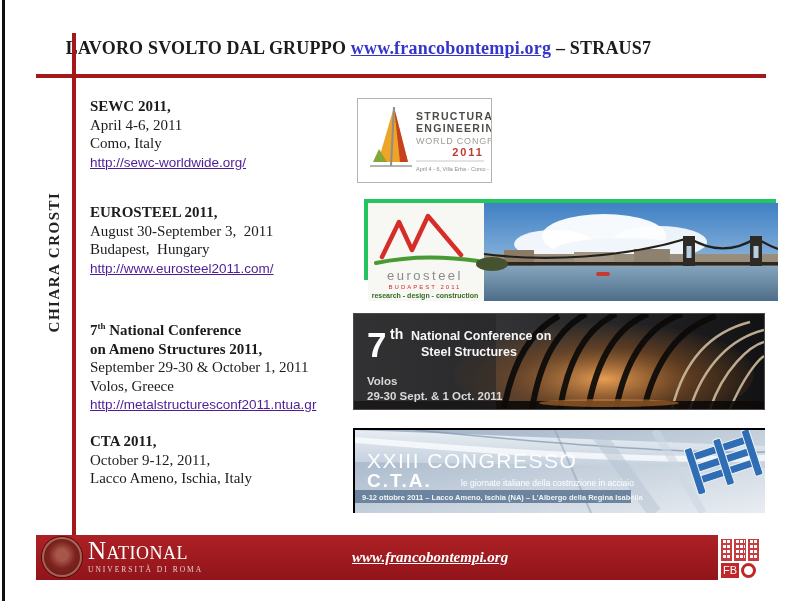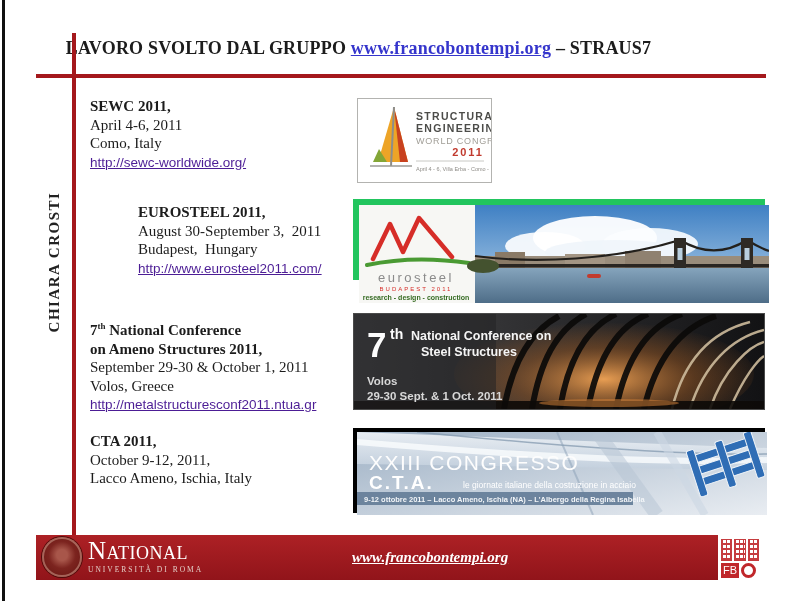--- a/index.html
+++ b/index.html
@@ -19,29 +19,29 @@
   .author{position:absolute;left:54px;top:262px;transform:translate(-50%,-50%) rotate(-90deg);
           white-space:nowrap;font-weight:bold;font-size:15px;letter-spacing:1.5px;color:#222;}
 
   
   .conf{position:absolute;left:90px;width:270px;}
   .conf p{margin:0;font-size:15px;line-height:18.5px;white-space:pre;}
   .conf p.bold{font-weight:bold;}
   .conf sup{font-size:9px;font-weight:bold;vertical-align:super;}
   .conf a{font-family:"Liberation Sans",sans-serif;font-size:13.5px;color:#4c1d95;
           text-decoration:underline;cursor:pointer;}
-  .c1{top:97px;} .c2{top:203px;margin-left:48px;} .c3{top:317px;} .c4{top:432px;}
+  .c1{top:97px;} .c2{top:203px;} .c3{top:317px;} .c4{top:432px;}
 
   
   .banner{position:absolute;box-sizing:border-box;}
   .banner svg{display:block;}
   .b-sewc{left:357px;top:98px;width:135px;height:85px;border:1px solid #b3b3b0;background:#fff;}
-  .b-euro{left:353px;top:199px;width:412px;height:81px;border:6px solid #22c55e;}
+  .b-euro{left:364px;top:199px;width:412px;height:81px;border:4px solid #22c55e;}
   .b-steel{left:353px;top:313px;width:412px;height:97px;border:1px solid #4a4a4a;}
-  .b-cta{left:353px;top:428px;width:412px;height:85px;border:4px solid #000000;}
+  .b-cta{left:353px;top:428px;width:412px;height:85px;border:2px solid #000000;}
 
   
   .footer-band{position:absolute;left:36px;top:535px;width:682px;height:45px;
                background:linear-gradient(180deg,#ad2125,#91141a);}
   .seal{position:absolute;left:42px;top:537px;width:40px;height:40px;border-radius:50%;
         background:radial-gradient(circle at 50% 45%, #a8564a 0 18%, #7c241f 45%, #63120f 100%);
         box-shadow:inset 0 0 0 2px rgba(226,186,166,.45), 0 0 0 1px #4d0c0a;}
   .brand{position:absolute;left:88px;top:538px;color:#fff;line-height:1;}
   .brand .name{font-variant:small-caps;font-size:25px;letter-spacing:0.5px;}
   .brand .sub{font-size:7.5px;letter-spacing:2px;text-transform:uppercase;color:#e3cdc6;margin-top:3px;text-align:center;}

